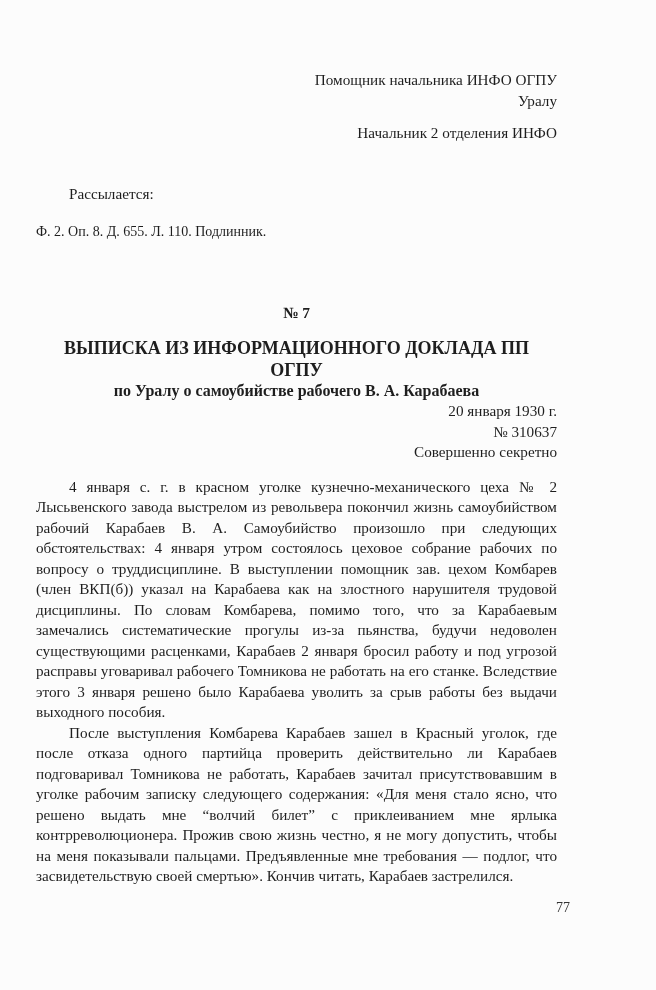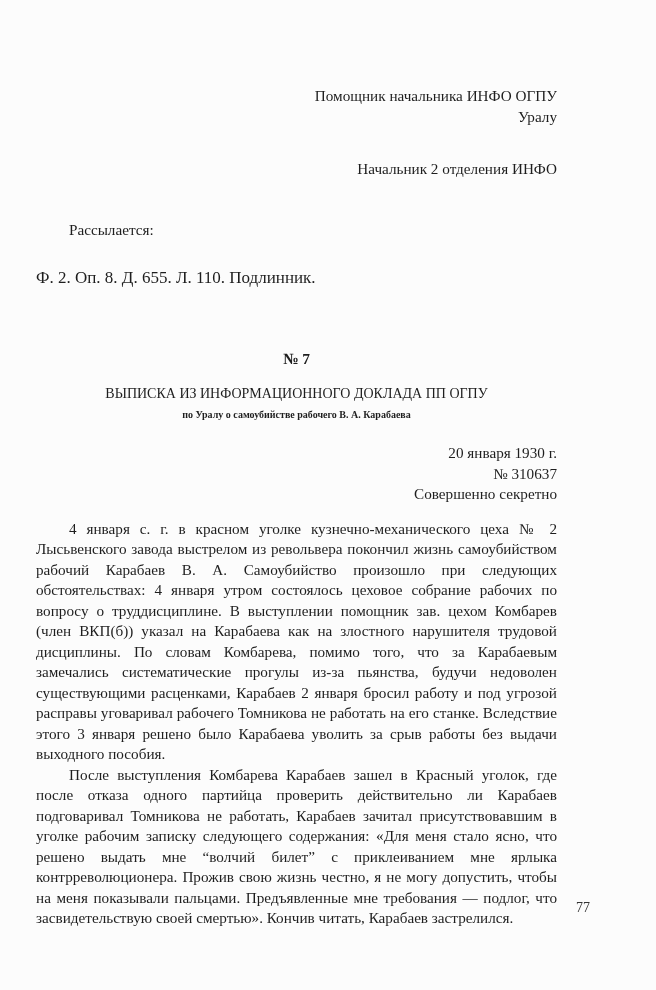--- a/index.html
+++ b/index.html
@@ -15,48 +15,48 @@
     position: absolute;
     left: 36px;
     top: 62px;
     width: 521px;
     font-size: 15.2px;
     line-height: 20.5px;
   }
   p { margin: 0; text-align: justify; }
   .indent { text-indent: 33px; }
   .right { text-align: right; }
-  .sig-block { margin-top: 24px; }
-  .sig-block + .sig-block { margin-top: 32px; }
+  .sig-block { margin-top: 8px; }
+  .sig-block + .sig-block { margin-top: 12px; }
   .distrib { margin-top: 40px; }
-  .archive { margin-top: 28px; font-size: 17px; }
+  .archive { margin-top: 18px; font-size: 14px; }
   .doc-number {
     margin-top: 60px;
     text-align: center;
     font-weight: bold;
     font-size: 15.5px;
   }
   .doc-title {
     margin-top: 14px;
     text-align: center;
-    font-weight: normal;
-    font-size: 14px;
+    font-weight: bold;
+    font-size: 18px;
     line-height: 22px;
   }
   .doc-subtitle {
     text-align: center;
     font-weight: bold;
-    font-size: 10px;
+    font-size: 16px;
     line-height: 20px;
   }
-  .doc-meta { margin-top: 18px; }
+  .doc-meta { }
   .body-text { margin-top: 14px; }
   .page-number {
     position: absolute;
-    left: 576px;
+    left: 556px;
     top: 900px;
     font-size: 14px;
     color: #333;
   }
 </style>
 </head>
 <body>
 
 <div class="page">
 

